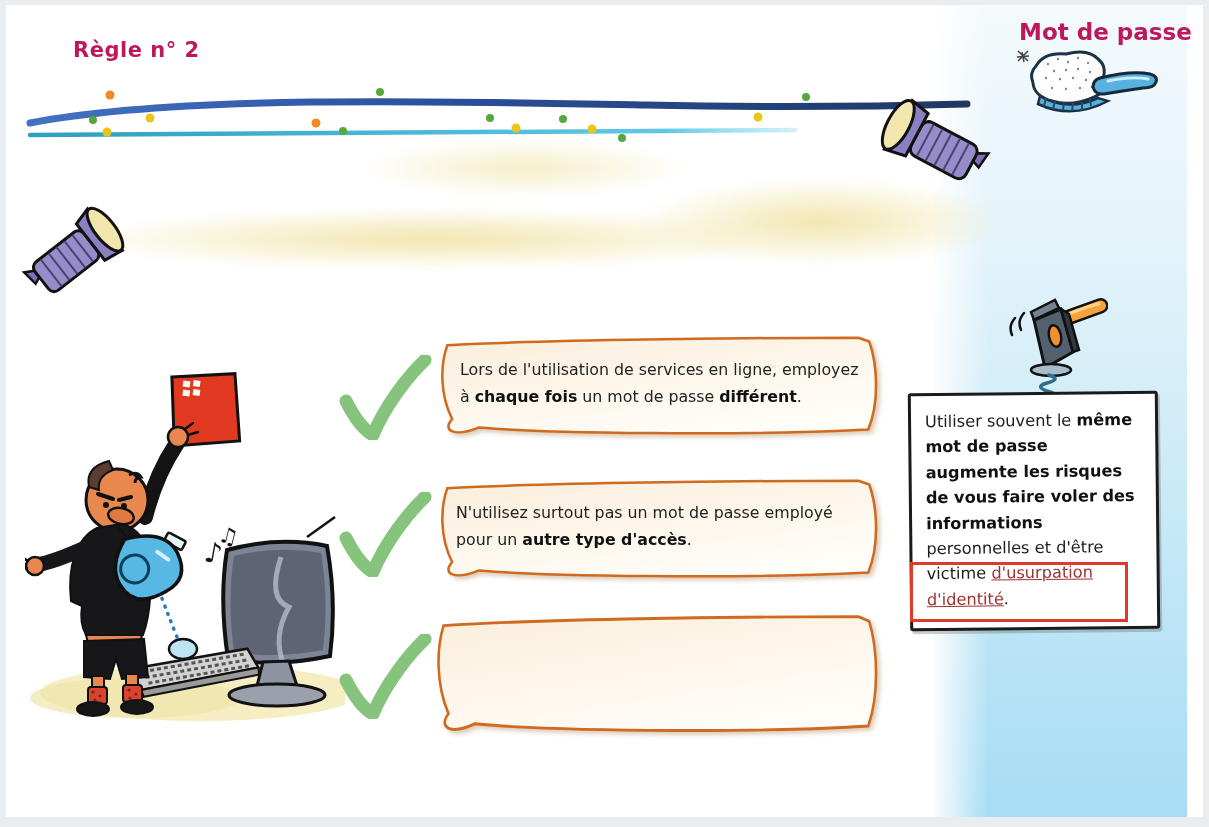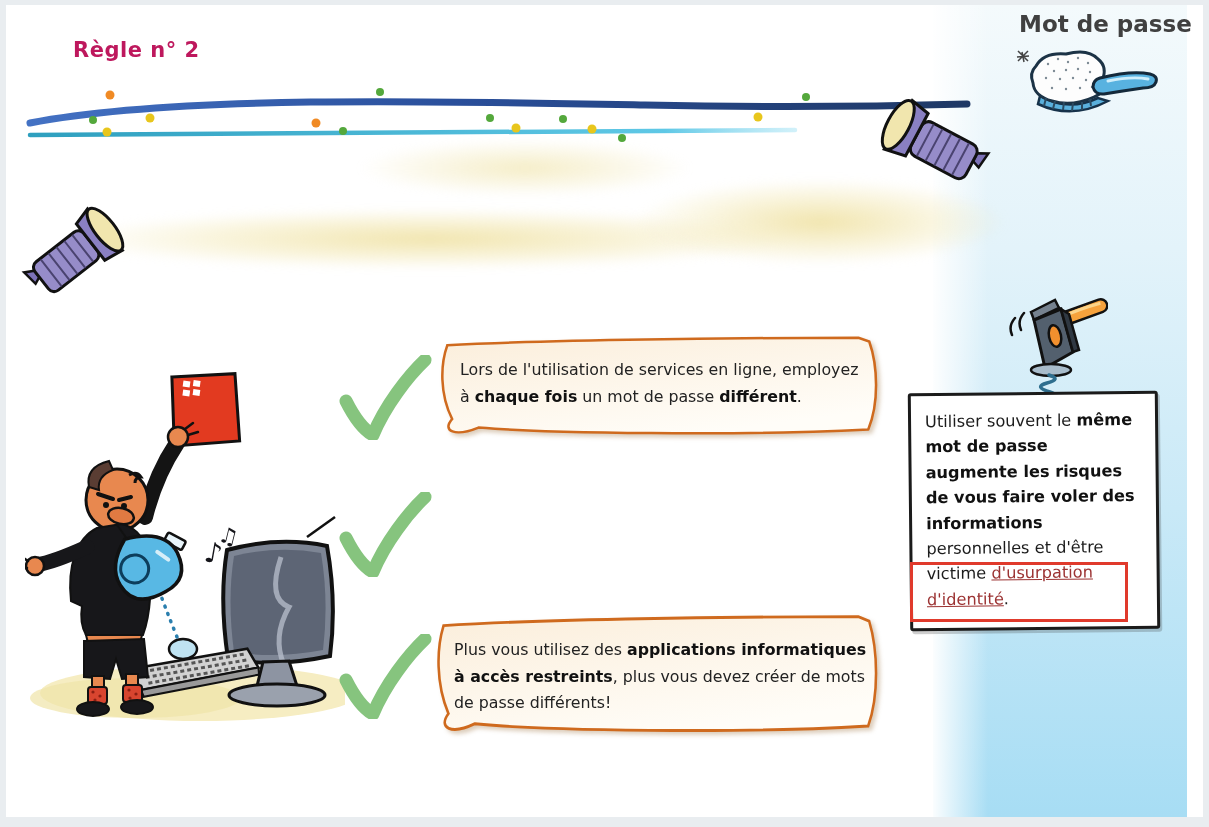--- a/index.html
+++ b/index.html
@@ -7,21 +7,21 @@
           font-family:"DejaVu Sans","Liberation Sans",sans-serif;color:#1c1c1c;}
   .ab{position:absolute;}
   .page{left:6px;top:5px;width:1197px;height:812px;background:#ffffff;}
   
   .bluecol{left:933px;top:5px;width:254px;height:812px;
      background:
        linear-gradient(to right, rgba(255,255,255,.95) 0px, rgba(255,255,255,0) 55px),
        linear-gradient(to bottom,#f4fafc 0%, #e3f3fa 30%, #c9e9f7 62%, #a7ddf4 100%);}
   
   .title{left:73px;top:38px;font-size:21px;font-weight:bold;color:#be185d;letter-spacing:.5px;}
-  .topic{left:1019px;top:11px;font-size:23px;font-weight:bold;color:#404040;}
+  .topic{left:1019px;top:19px;font-size:23px;font-weight:bold;color:#be185d;}
   
   .intro{left:133px;top:194px;width:750px;font-size:16.4px;color:#141414;}
   
   .beam{border-radius:50%;filter:blur(4px);}
   .beam-l{left:60px;top:208px;width:740px;height:62px;
      background:radial-gradient(ellipse closest-side, rgba(238,223,155,.8), rgba(243,232,180,.45) 60%, rgba(255,255,255,0) 98%);}
   .beam-top{left:350px;top:138px;width:350px;height:60px;
      background:radial-gradient(ellipse closest-side, rgba(240,228,170,.65), rgba(255,255,255,0) 95%);}
   .beam-r{left:630px;top:178px;width:380px;height:88px;
      background:radial-gradient(ellipse closest-side, rgba(238,223,155,.8), rgba(243,232,180,.4) 62%, rgba(255,255,255,0) 98%);}
@@ -228,32 +228,43 @@
           <linearGradient id="cg1" x1="0" y1="0" x2="0.6" y2="1">
         <stop offset="0" stop-color="#fbeedb"></stop>
             <stop offset="1" stop-color="#fffdf8"></stop>
           </linearGradient>
         </defs>
       <path d="M28,13 C110,8 300,5 450,5 L461,9 C470,35 471,75 460,102 C330,109 130,106 60,100 C36,110 22,104 33,91 C20,64 21,33 28,13 Z" fill="url(#cg1)" stroke="#cf6a1e" stroke-width="2.6"></path>
     </svg>
     <div class="ab co-text" style="left:40px;top:24px;width:408px;"><span>Lors de l'utilisation de services en ligne, employez à </span><b>chaque fois</b><span> un mot de passe </span><b>différent</b><span>.</span></div>
   </div>
 
+  <div class="ab co" style="left:420px;top:476px;width:458px;height:104px;">
+    <svg class="ab" style="left:0;top:0;filter:drop-shadow(3px 3px 2px rgba(140,90,30,.3));" width="458" height="104" viewBox="0 0 470 110" preserveAspectRatio="none">
+      <defs>
+          <linearGradient id="cg2" x1="0" y1="0" x2="0.6" y2="1">
+        <stop offset="0" stop-color="#fbeedb"></stop>
+            <stop offset="1" stop-color="#fffdf8"></stop>
+          </linearGradient>
+        </defs>
+      <path d="M28,13 C110,8 300,5 450,5 L461,9 C470,35 471,75 460,102 C330,109 130,106 60,100 C36,110 22,104 33,91 C20,64 21,33 28,13 Z" fill="url(#cg2)" stroke="#cf6a1e" stroke-width="2.6"></path>
+    </svg>
+    <div class="ab co-text" style="left:36px;top:24px;width:408px;"><span>N'utilisez surtout pas un mot de passe employé pour un </span><b>autre type d'accès</b><span>.</span></div>
+  </div>
 
   <div class="ab co" style="left:416px;top:611px;width:462px;height:124px;">
     <svg class="ab" style="left:0;top:0;filter:drop-shadow(3px 3px 2px rgba(140,90,30,.3));" width="462" height="124" viewBox="0 0 470 110" preserveAspectRatio="none">
       <defs>
           <linearGradient id="cg3" x1="0" y1="0" x2="0.6" y2="1">
         <stop offset="0" stop-color="#fbeedb"></stop>
             <stop offset="1" stop-color="#fffdf8"></stop>
           </linearGradient>
         </defs>
       <path d="M28,13 C110,8 300,5 450,5 L461,9 C470,35 471,75 460,102 C330,109 130,106 60,100 C36,110 22,104 33,91 C20,64 21,33 28,13 Z" fill="url(#cg3)" stroke="#cf6a1e" stroke-width="2.6"></path>
     </svg>
-    <div class="ab co-text" style="left:38px;top:26px;width:414px;"><span>Plus vous utilisez des </span><b>applications informatiques à accès restreints</b><span>, plus vous devez créer de mots de passe différents!</span></div>
   </div>
 
   <svg class="ab" style="left:993px;top:290px;" width="115" height="110" viewBox="0 0 115 110">
     <path d="M22,28 q-7,8 -3,17 M31,23 q-7,8 -3,17" stroke="#111" stroke-width="2.5" fill="none" stroke-linecap="round"></path>
     <g transform="rotate(-20 78 26)">
       <rect x="60" y="20" width="56" height="13" rx="6.5" fill="#f6a23c" stroke="#111" stroke-width="2.5"></rect>
       <path d="M64,24 q24,-2 46,0" stroke="#fbd48a" stroke-width="3" fill="none"></path>
     </g>
     <path d="M41,30 L66,18 L62,10 L38,22 Z" fill="#76828f" stroke="#111" stroke-width="2.5"></path>
     <path d="M41,30 L68,19 L80,62 L52,78 Z" fill="#53606e" stroke="#111" stroke-width="3"></path>

